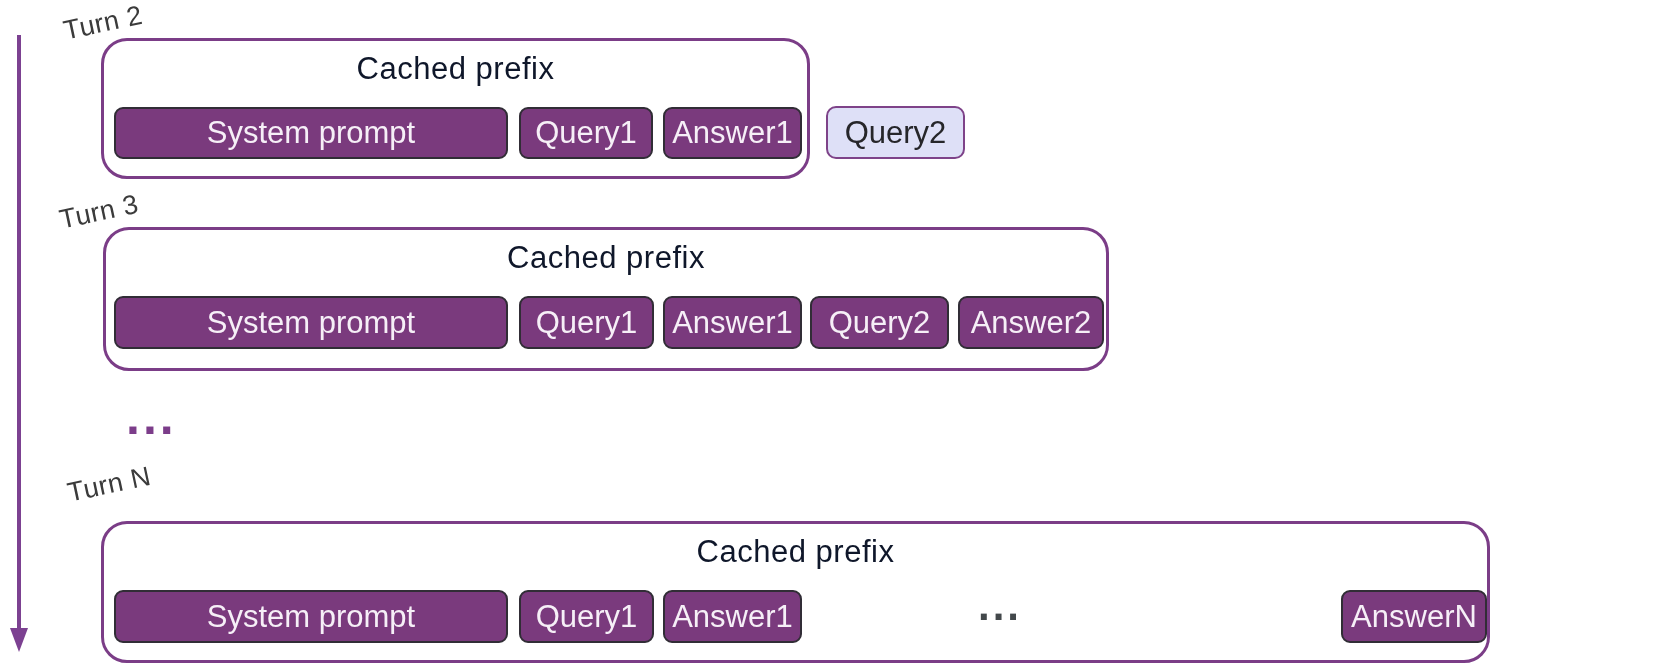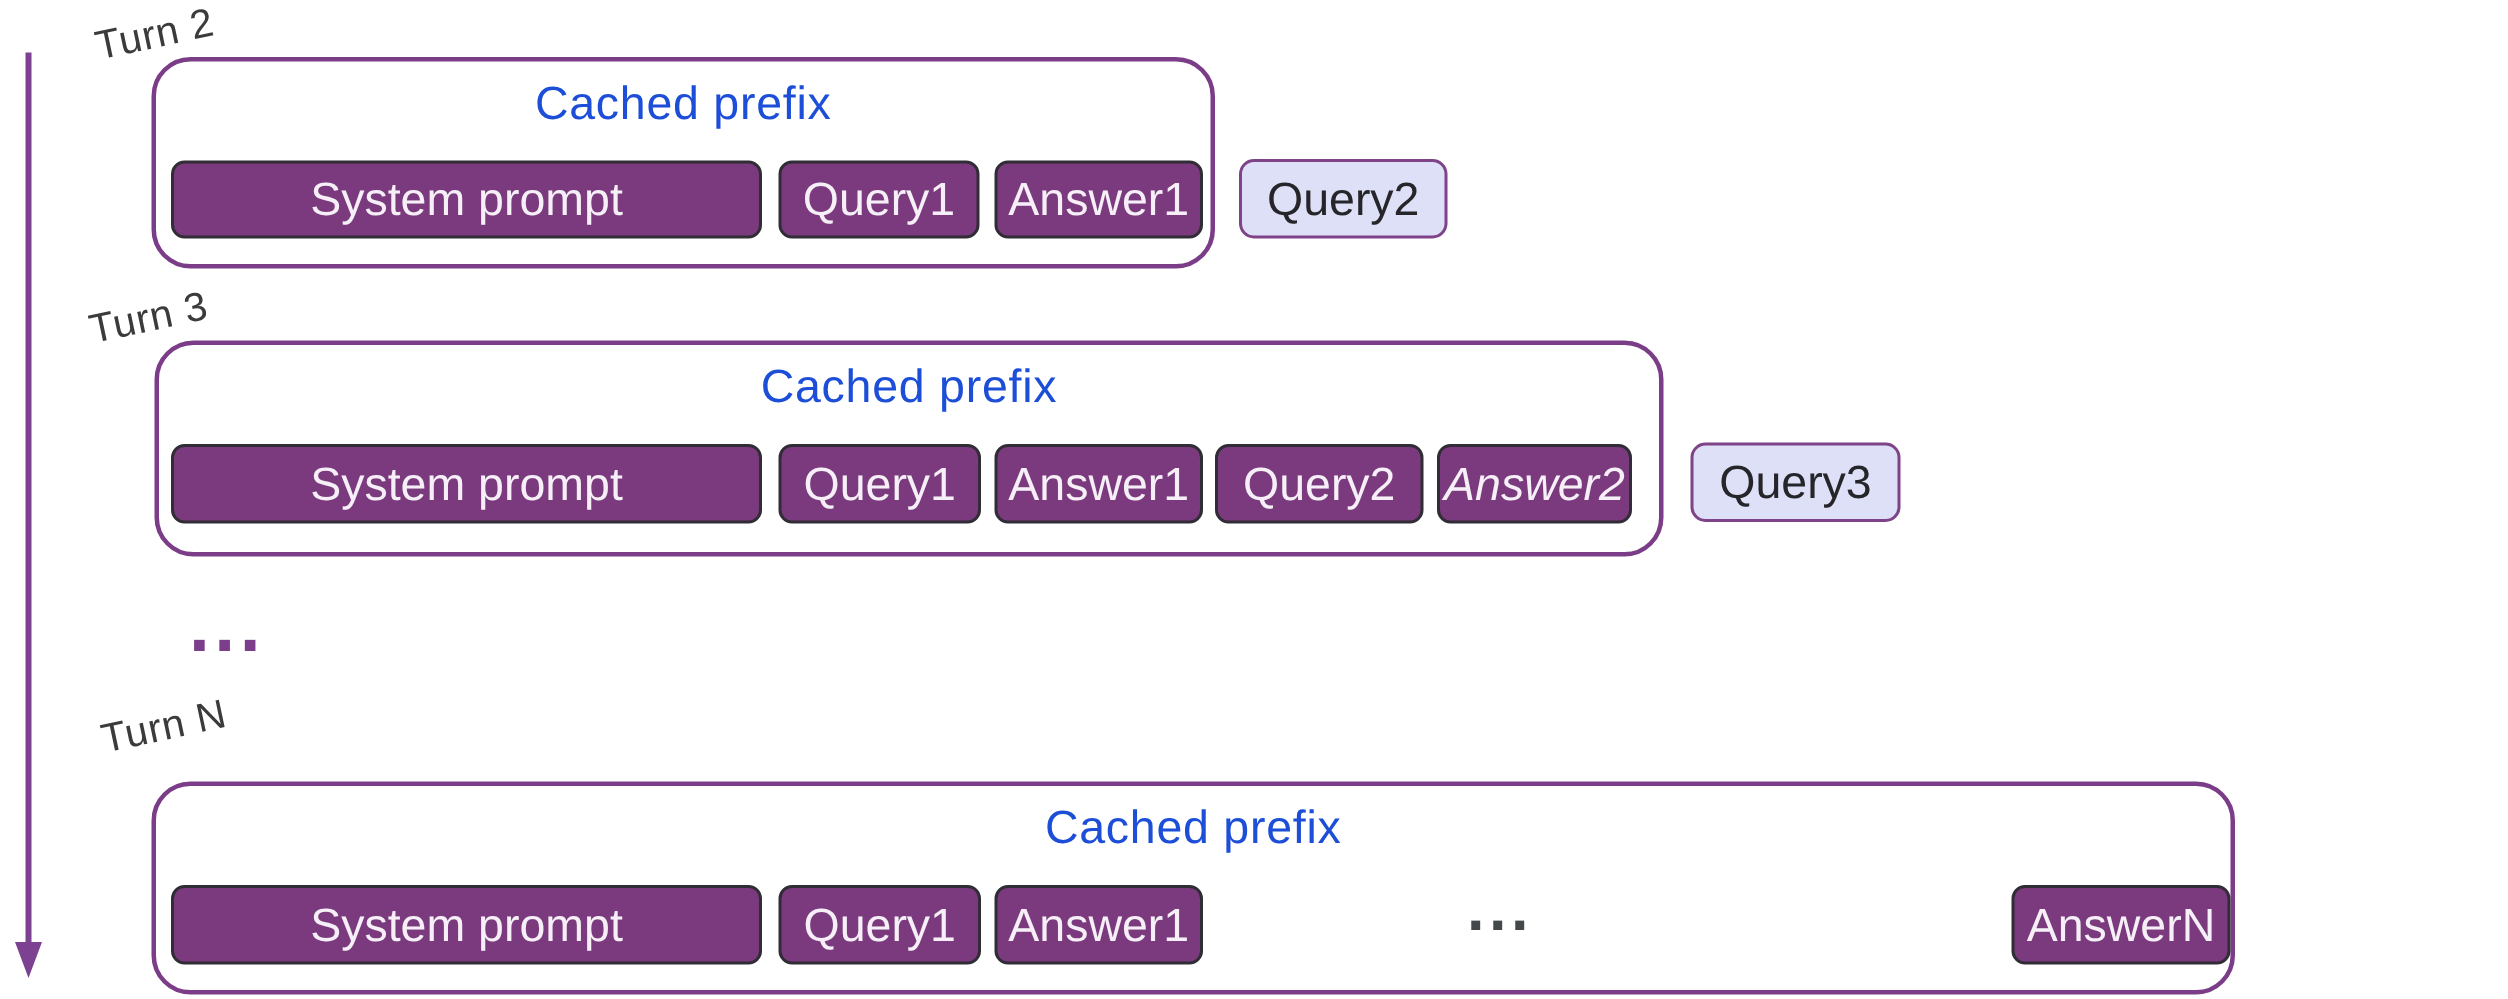--- a/index.html
+++ b/index.html
@@ -14,21 +14,21 @@
     position:absolute;font-size:27px;color:#3b3b3b;white-space:nowrap;
     transform:rotate(-12deg);transform-origin:left center;letter-spacing:.5px;
   }
   
   .prefix-box{
     position:absolute;background:#ffffff;border:3px solid #7b3d87;border-radius:26px;
     box-sizing:border-box;
   }
   .prefix-title{
     position:absolute;left:0;right:0;top:10px;text-align:center;
-    font-size:31px;color:#1d4ed8;letter-spacing:.5px;
+    font-size:31px;color:#0f172a;letter-spacing:.5px;
   }
   
   .blk{
     position:absolute;box-sizing:border-box;display:flex;align-items:center;justify-content:center;
     font-size:31px;white-space:nowrap;
   }
   .blk.dark{
     background:#7a3a7d;border:2px solid #312d36;border-radius:9px;color:#f6eff7;
   }
   .blk.light{
@@ -47,21 +47,21 @@
   .t2-a1{left:663px;top:107px;width:139px;height:52px;}
   .t2-new{left:826px;top:106px;width:139px;height:53px;}
 
   
   .t3-label{left:60px;top:205px;}
   .t3-box{left:103px;top:227px;width:1006px;height:144px;}
   .t3-sys{left:114px;top:296px;width:394px;height:53px;}
   .t3-q1{left:519px;top:296px;width:135px;height:53px;}
   .t3-a1{left:663px;top:296px;width:139px;height:53px;}
   .t3-q2{left:810px;top:296px;width:139px;height:53px;}
-  .t3-a2{left:958px;top:296px;width:130px;height:53px;font-style:italic;}
+  .t3-a2{left:958px;top:296px;width:146px;height:53px;}
   .t3-new{left:1127px;top:295px;width:140px;height:53px;}
 
   
   .mid-dots{left:126px;top:392px;}
 
   
   .tn-label{left:68px;top:478px;}
   .tn-box{left:101px;top:521px;width:1389px;height:142px;}
   .tn-sys{left:114px;top:590px;width:394px;height:53px;}
   .tn-q1{left:519px;top:590px;width:135px;height:53px;}
@@ -96,21 +96,20 @@
 
   <div class="prefix-box t3-box">
     <div class="prefix-title">Cached prefix</div>
   </div>
 
   <div class="blk dark t3-sys">System prompt</div>
   <div class="blk dark t3-q1">Query1</div>
   <div class="blk dark t3-a1">Answer1</div>
   <div class="blk dark t3-q2">Query2</div>
   <div class="blk dark t3-a2">Answer2</div>
-  <div class="blk light t3-new">Query3</div>
 
   <div class="dots purple mid-dots">...</div>
 
   <div class="turn-label tn-label">Turn N</div>
 
   <div class="prefix-box tn-box">
     <div class="prefix-title">Cached prefix</div>
   </div>
 
   <div class="blk dark tn-sys">System prompt</div>

